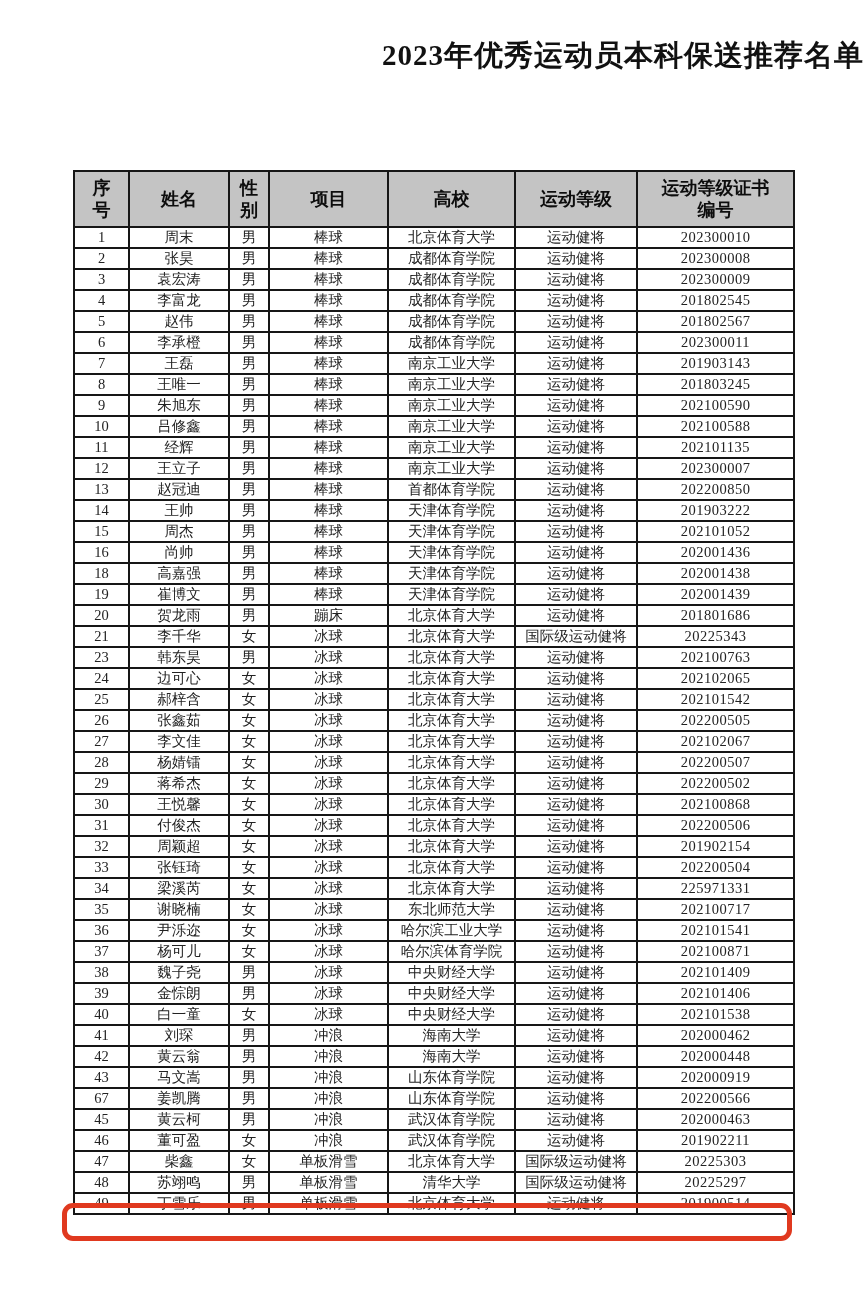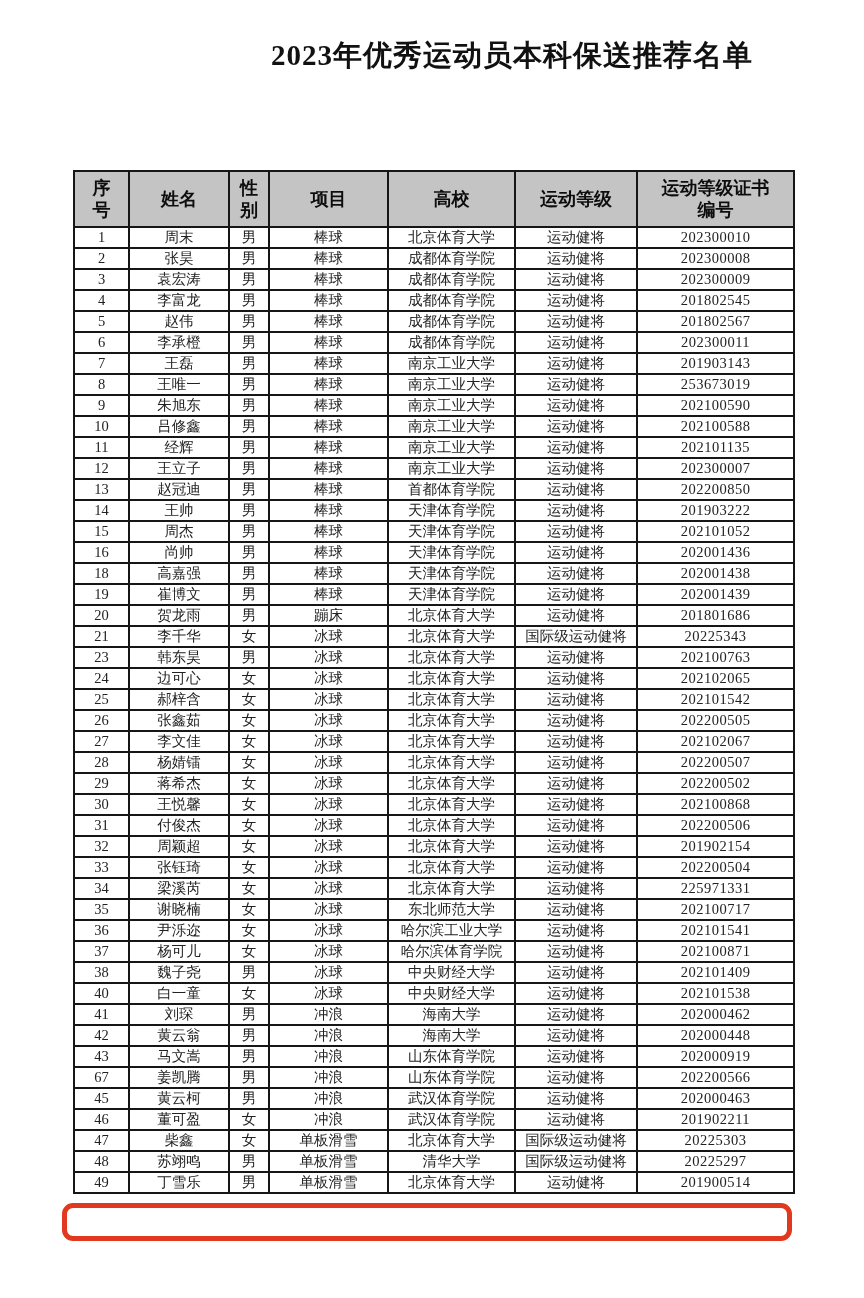--- a/index.html
+++ b/index.html
@@ -14,21 +14,21 @@
     background: #ffffff;
     font-family: "Liberation Serif", "DejaVu Serif", serif;
     color: #1a1a1a;
     overflow: hidden;
   }
   .doc-title {
     position: absolute;
     top: 36px;
     left: 160px;
     width: 704px;
-    text-align: center;
+    text-align: right;
     font-size: 29px;
     font-weight: bold;
     letter-spacing: 1px;
     color: #111111;
     white-space: nowrap;
   }
   table.roster {
     position: absolute;
     top: 170px;
     left: 73px;
@@ -172,21 +172,21 @@
           <td>运动健将</td>
           <td class="cert">201903143</td>
         </tr>
         <tr>
           <td>8</td>
           <td>王唯一</td>
           <td>男</td>
           <td>棒球</td>
           <td>南京工业大学</td>
           <td>运动健将</td>
-          <td class="cert">253673019</td>
+          <td class="cert">201803245</td>
         </tr>
         <tr>
           <td>9</td>
           <td>朱旭东</td>
           <td>男</td>
           <td>棒球</td>
           <td>南京工业大学</td>
           <td>运动健将</td>
           <td class="cert">202100590</td>
         </tr>
@@ -425,20 +425,29 @@
           <td class="cert">202100871</td>
         </tr>
         <tr>
           <td>38</td>
           <td>魏子尧</td>
           <td>男</td>
           <td>冰球</td>
           <td>中央财经大学</td>
           <td>运动健将</td>
           <td class="cert">202101409</td>
+        </tr>
+        <tr>
+          <td>39</td>
+          <td>金悰朗</td>
+          <td>男</td>
+          <td>冰球</td>
+          <td>中央财经大学</td>
+          <td>运动健将</td>
+          <td class="cert">202101406</td>
         </tr>
         <tr>
           <td>40</td>
           <td>白一童</td>
           <td>女</td>
           <td>冰球</td>
           <td>中央财经大学</td>
           <td>运动健将</td>
           <td class="cert">202101538</td>
         </tr>

